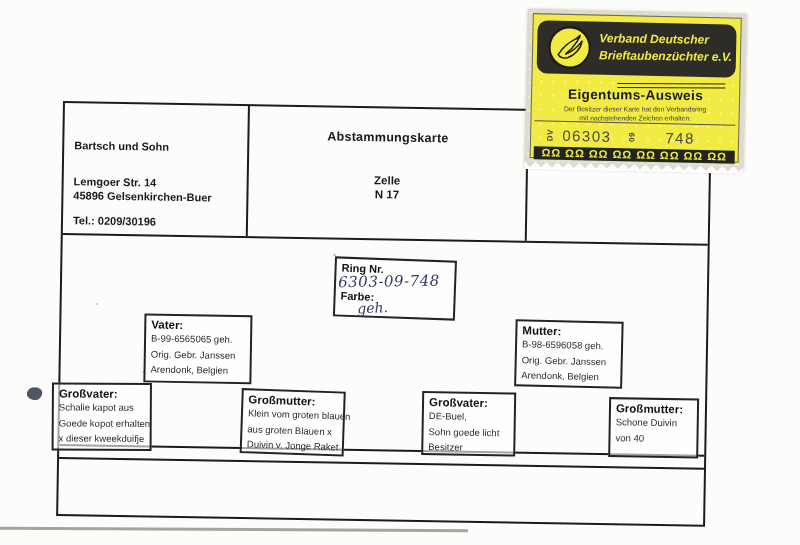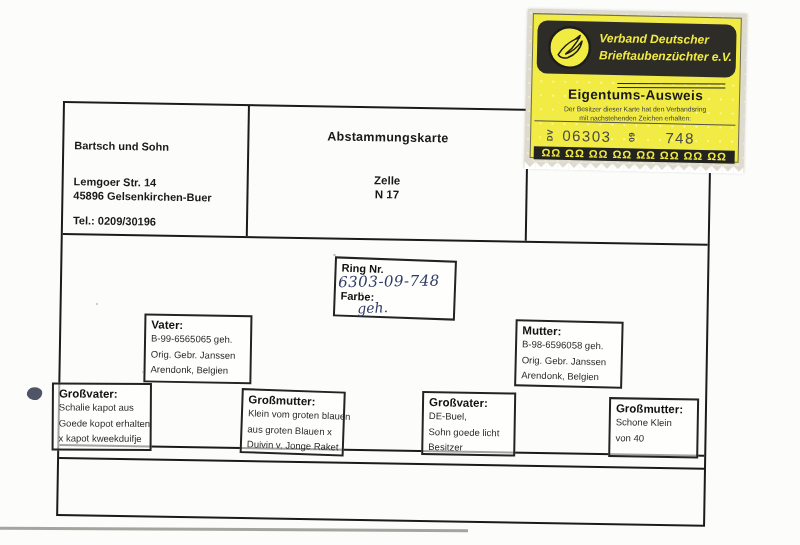--- a/index.html
+++ b/index.html
@@ -156,40 +156,40 @@
       <div class="slabel">Mutter:</div>
       <div class="sline">B-98-6596058 geh.</div>
       <div class="sline">Orig. Gebr. Janssen</div>
       <div class="sline">Arendonk, Belgien</div>
     </div>
 
     <div class="stamp gv1-stamp">
       <div class="slabel">Großvater:</div>
       <div class="sline">Schalie kapot aus</div>
       <div class="sline">Goede kopot erhalten</div>
-      <div class="sline">x kapot kweekduifje</div>
+      <div class="sline">x dieser kweekduifje</div>
     </div>
 
     <div class="stamp gm1-stamp">
       <div class="slabel">Großmutter:</div>
       <div class="sline">Klein vom groten blauen</div>
       <div class="sline">aus groten Blauen x</div>
       <div class="sline">Duivin v. Jonge Raket</div>
     </div>
 
     <div class="stamp gv2-stamp">
       <div class="slabel">Großvater:</div>
       <div class="sline">DE-Buel,</div>
       <div class="sline">Sohn goede licht</div>
       <div class="sline">Besitzer</div>
     </div>
 
     <div class="stamp gm2-stamp">
       <div class="slabel">Großmutter:</div>
-      <div class="sline">Schone Klein</div>
+      <div class="sline">Schone Duivin</div>
       <div class="sline">von 40</div>
     </div>
   </div>
 
   <div class="sticker">
     <div class="sticker-inner">
       <div class="band">
         <svg class="logo" viewBox="0 0 50 50">
           <circle cx="25" cy="25" r="21.5" fill="#f1eb42" stroke="#1d1d1a" stroke-width="2.5"></circle>
           <path d="M13 33 C 17 26, 23 20, 31 16 L 36 12 L 33 18 C 30 23, 26 28, 21 32 C 27 30, 33 25, 38 18 C 37 26, 31 33, 23 36 C 19 37, 15 36, 13 33 Z" fill="none" stroke="#1d1d1a" stroke-width="1.6" stroke-linejoin="round"></path>

